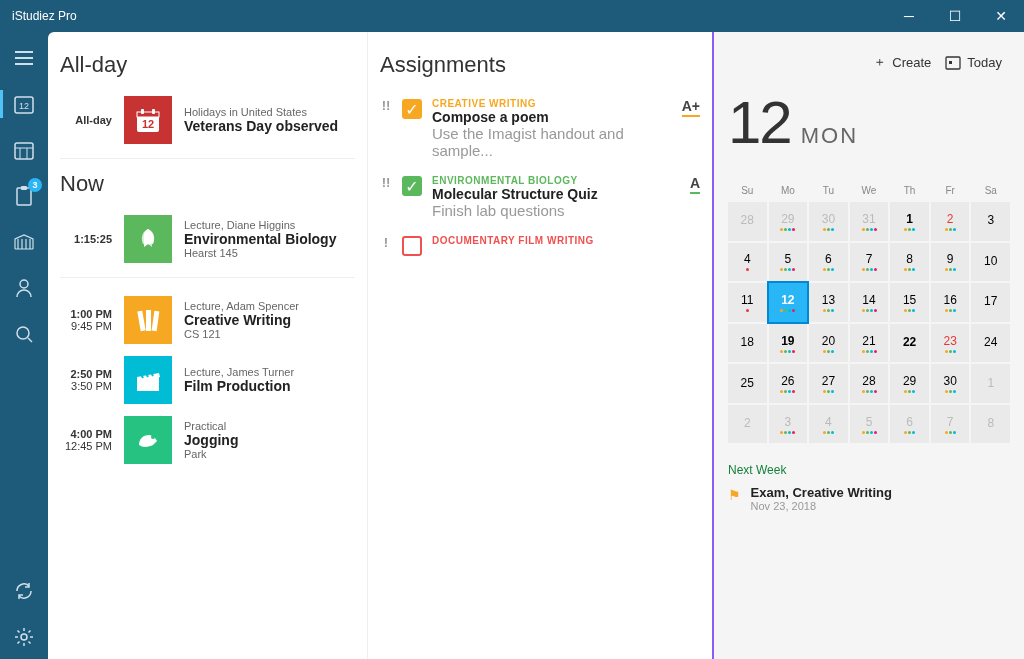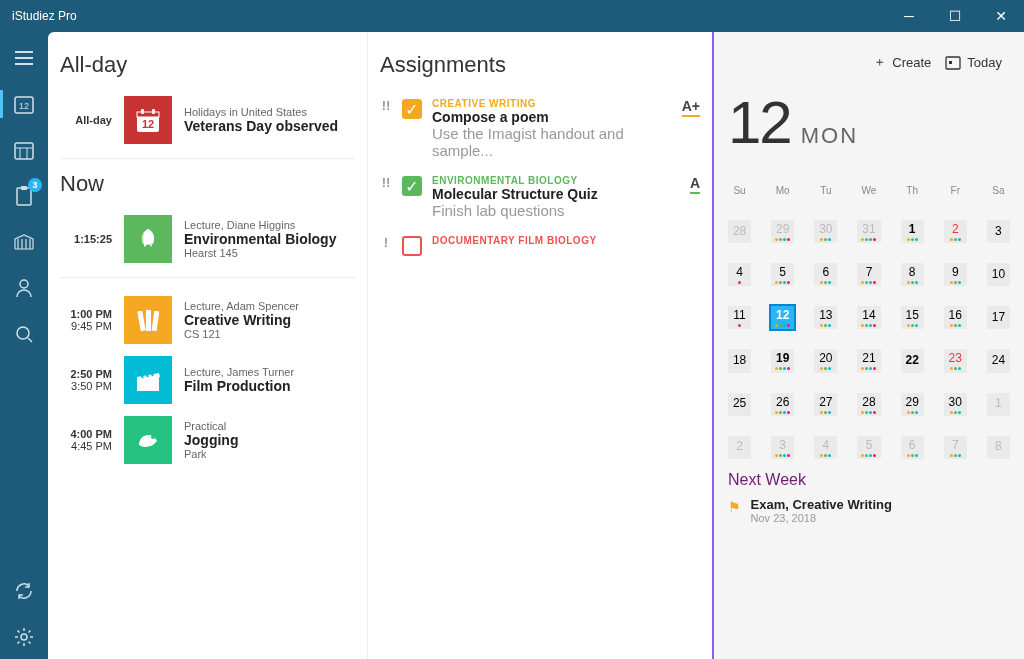--- a/index.html
+++ b/index.html
@@ -40,28 +40,28 @@
 .assign .course { font-size: 10px; font-weight: 700; letter-spacing: 0.5px; }
 .assign .title { font-size: 14px; font-weight: 600; color: #222; }
 .assign .sub { font-size: 15px; color: #999; }
 .assign .grade { font-size: 14px; font-weight: 600; color: #444; border-bottom: 2px solid; padding-bottom: 1px; }
 .bigdate { display: flex; align-items: baseline; gap: 10px; padding: 4px 0 16px; }
 .bigdate .num { font-size: 60px; font-weight: 200; color: #333; letter-spacing: -2px; }
 .bigdate .day { font-size: 22px; font-weight: 300; letter-spacing: 2px; color: #666; }
 .monthrow { display: flex; align-items: center; font-size: 16px; color: #555; padding-bottom: 8px; border-bottom: 1px solid #ddd; }
 .monthrow .spacer { flex: 1; }
 .monthrow .chev { width: 28px; text-align: center; font-size: 14px; color: #888; }
-.cal { display: grid; grid-template-columns: repeat(7, 1fr); gap: 20px; margin-top: 8px; }
+.cal { display: grid; grid-template-columns: repeat(7, 1fr); gap: 2px; margin-top: 8px; }
 .cal .dow { font-size: 10px; color: #888; text-align: center; padding: 4px 0; }
 .cal .cell { background: #eaeaea; aspect-ratio: 1/1; display: flex; flex-direction: column; align-items: center; justify-content: center; font-size: 12px; position: relative; }
 .cal .cell.dim { color: #bbb; }
 .cal .cell.sel { background: #29b6f6; color: #fff; font-weight: 700; outline: 2px solid #0288d1; }
 .cal .cell .dots { display: flex; gap: 1px; margin-top: 2px; }
 .cal .cell .dot { width: 3px; height: 3px; border-radius: 50%; }
-.nextweek { margin-top: 12px; font-size: 16px; color: #701a75; }
+.nextweek { margin-top: 20px; font-size: 12px; color: #15803d; }
 .nwitem { display: flex; gap: 10px; padding: 8px 0; align-items: flex-start; }
 .nwitem .flag { color: #f7a823; font-size: 14px; margin-top: 2px; }
 .nwitem .title { font-size: 13px; font-weight: 600; color: #222; }
 .nwitem .sub { font-size: 11px; color: #999; }
 .bold { font-weight:700; }
 .red { color:#e53935; }
 </style>
 </head>
 <body>
 
@@ -200,21 +200,21 @@
               </div>
     <div class="details">
       <div class="subtitle">Lecture, James Turner</div>
       <div class="title">Film Production</div>
       <div class="loc"></div>
     </div>
             </div>
             <div class="event">
     <div class="time">
                 <div>4:00 PM</div>
-                <div class="t2">4:45 PM</div>
+                <div class="t2">12:45 PM</div>
               </div>
     <div class="icon-box" style="background:#26c281">
                 <svg width="30" height="30">
                   <path d="M6 20c0-6 4-10 10-10 3 0 6 2 8 6l-4 4c-4 2-10 3-14 0z" fill="#fff"></path>
                   <circle cx="20" cy="12" r="2" fill="#26c281"></circle>
                 </svg>
               </div>
     <div class="details">
       <div class="subtitle">Practical</div>
       <div class="title">Jogging</div>
@@ -244,21 +244,21 @@
       <div class="course" style="color:#5cb85c">ENVIRONMENTAL BIOLOGY</div>
       <div class="title">Molecular Structure Quiz</div>
       <div class="sub">Finish lab questions</div>
     </div>
     <div class="grade" style="border-color:#5cb85c">A</div>
             </div>
             <div class="assign">
     <div class="pri">!</div>
     <div class="chk red"></div>
     <div class="details">
-      <div class="course" style="color:#f05050">DOCUMENTARY FILM BIOLOGY</div>
+      <div class="course" style="color:#f05050">DOCUMENTARY FILM WRITING</div>
 
     </div>
     </div>
           </div>
       </div>
 
       <div class="col-right">
         <div class="topbar">
           <div class="tb-btn">
             <span>＋</span>

